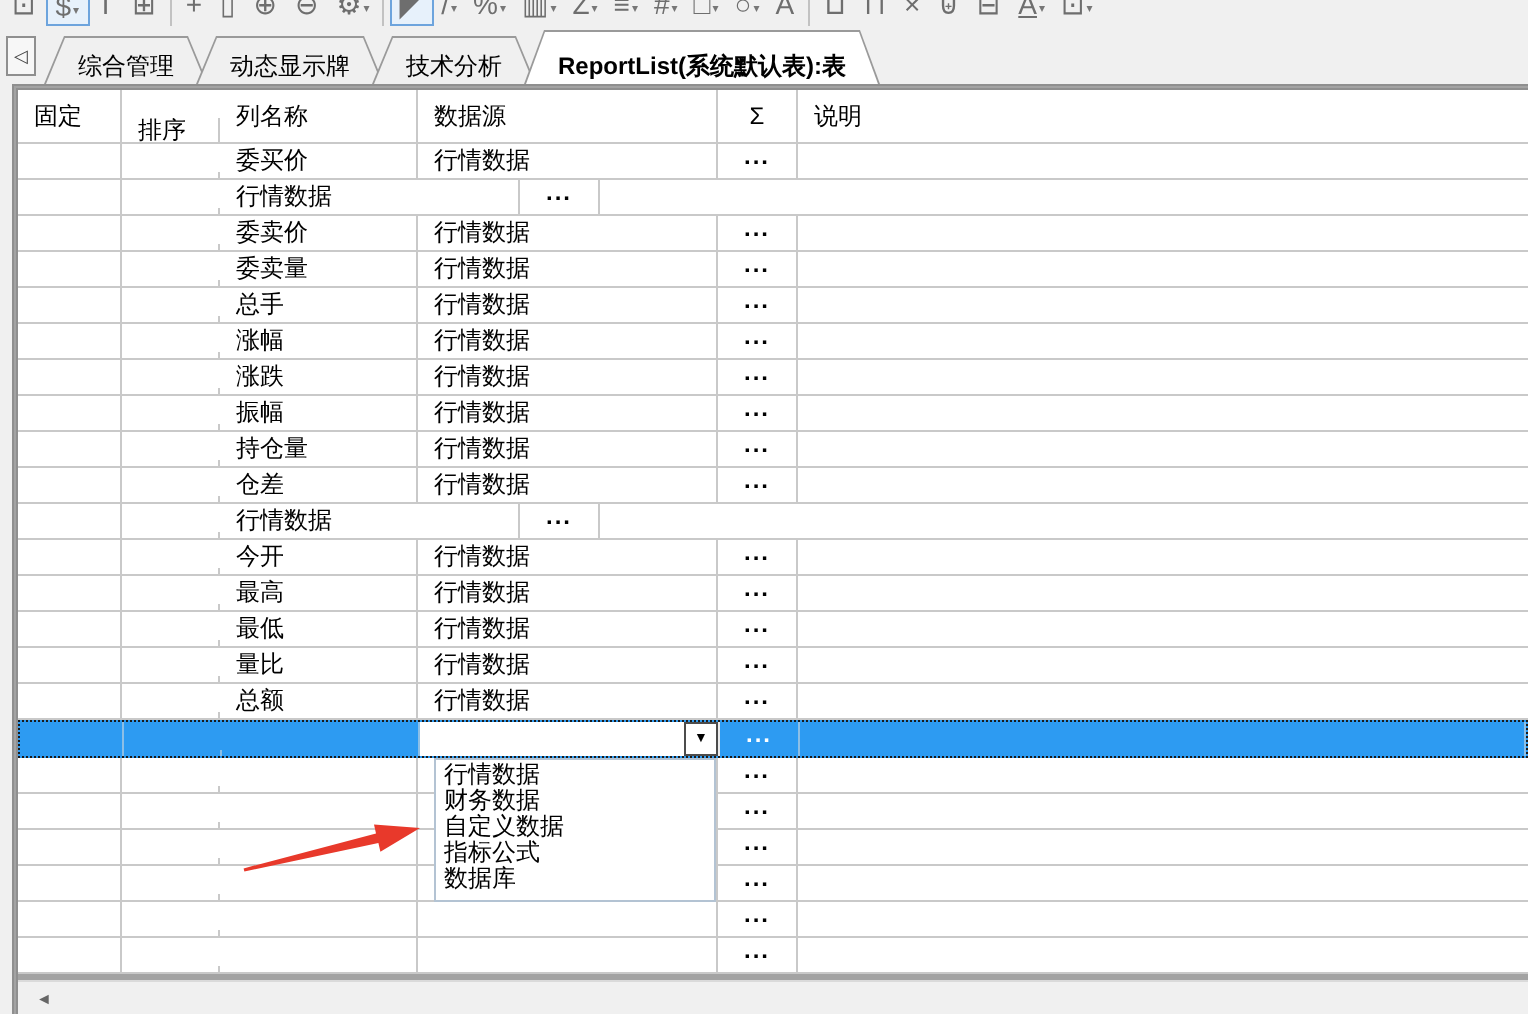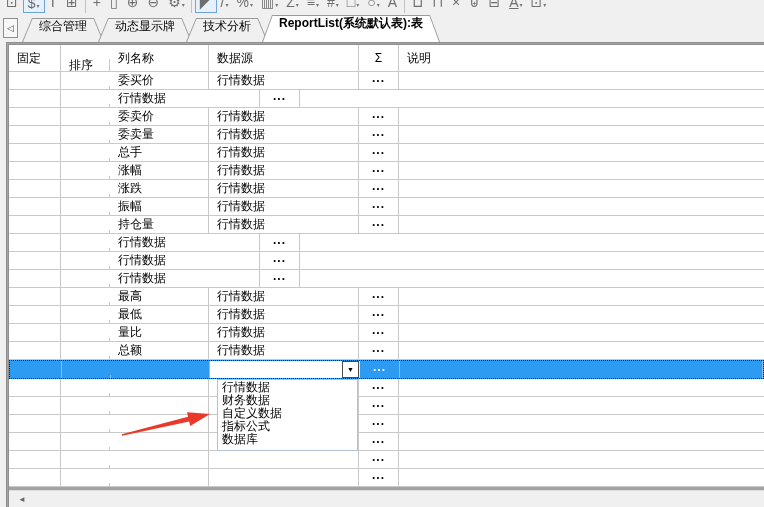--- a/index.html
+++ b/index.html
@@ -36,21 +36,21 @@
     border:1px solid #8f8f8f; background:#f7f7f7;
     display:flex; align-items:center; justify-content:center;
     font-size:9px; color:#444;
   }
   .tabs{
     position:absolute; left:22px; bottom:0; right:0; height:29px;
     display:flex; align-items:flex-end;
   }
   .tab{
     position:relative; height:24px; padding:0 17px;
-    display:flex; align-items:flex-start; justify-content:center;
+    display:flex; align-items:flex-end; justify-content:center;
     cursor:default; white-space:nowrap;
   }
   .tab + .tab{ margin-left:-6px; }
   .tab::before{
     content:""; position:absolute; inset:0; background:#9a9a9a;
     clip-path:polygon(10px 0, calc(100% - 10px) 0, 100% 100%, 0 100%);
   }
   .tab::after{
     content:""; position:absolute; left:1px; right:1px; top:1px; bottom:0;
     background:#f0f0f0;
@@ -396,40 +396,42 @@
           <div class="cell c3">行情数据</div>
           <div class="cell c4">
             <span class="sigma-btn">...</span>
           </div>
           <div class="cell c5"></div>
         </div>
 
         <div class="row">
           <div class="cell c0"></div>
           <div class="cell c1"></div>
-          <div class="cell c3">行情数据</div>
-          <div class="cell c4">
-            <span class="sigma-btn">...</span>
-          </div>
-          <div class="cell c5"></div>
-        </div>
-
-        <div class="row">
-          <div class="cell c0"></div>
-          <div class="cell c1"></div>
-          <div class="cell c3">行情数据</div>
-          <div class="cell c4">
-            <span class="sigma-btn">...</span>
-          </div>
-          <div class="cell c5"></div>
-        </div>
-
-        <div class="row">
-          <div class="cell c0"></div>
-          <div class="cell c1"></div>
+          <div class="cell c2">仓差</div>
+          <div class="cell c3">行情数据</div>
+          <div class="cell c4">
+            <span class="sigma-btn">...</span>
+          </div>
+          <div class="cell c5"></div>
+        </div>
+
+        <div class="row">
+          <div class="cell c0"></div>
+          <div class="cell c1"></div>
+          <div class="cell c3">行情数据</div>
+          <div class="cell c4">
+            <span class="sigma-btn">...</span>
+          </div>
+          <div class="cell c5"></div>
+        </div>
+
+        <div class="row">
+          <div class="cell c0"></div>
+          <div class="cell c1"></div>
+          <div class="cell c2">今开</div>
           <div class="cell c3">行情数据</div>
           <div class="cell c4">
             <span class="sigma-btn">...</span>
           </div>
           <div class="cell c5"></div>
         </div>
 
         <div class="row">
           <div class="cell c0"></div>
           <div class="cell c1"></div>

